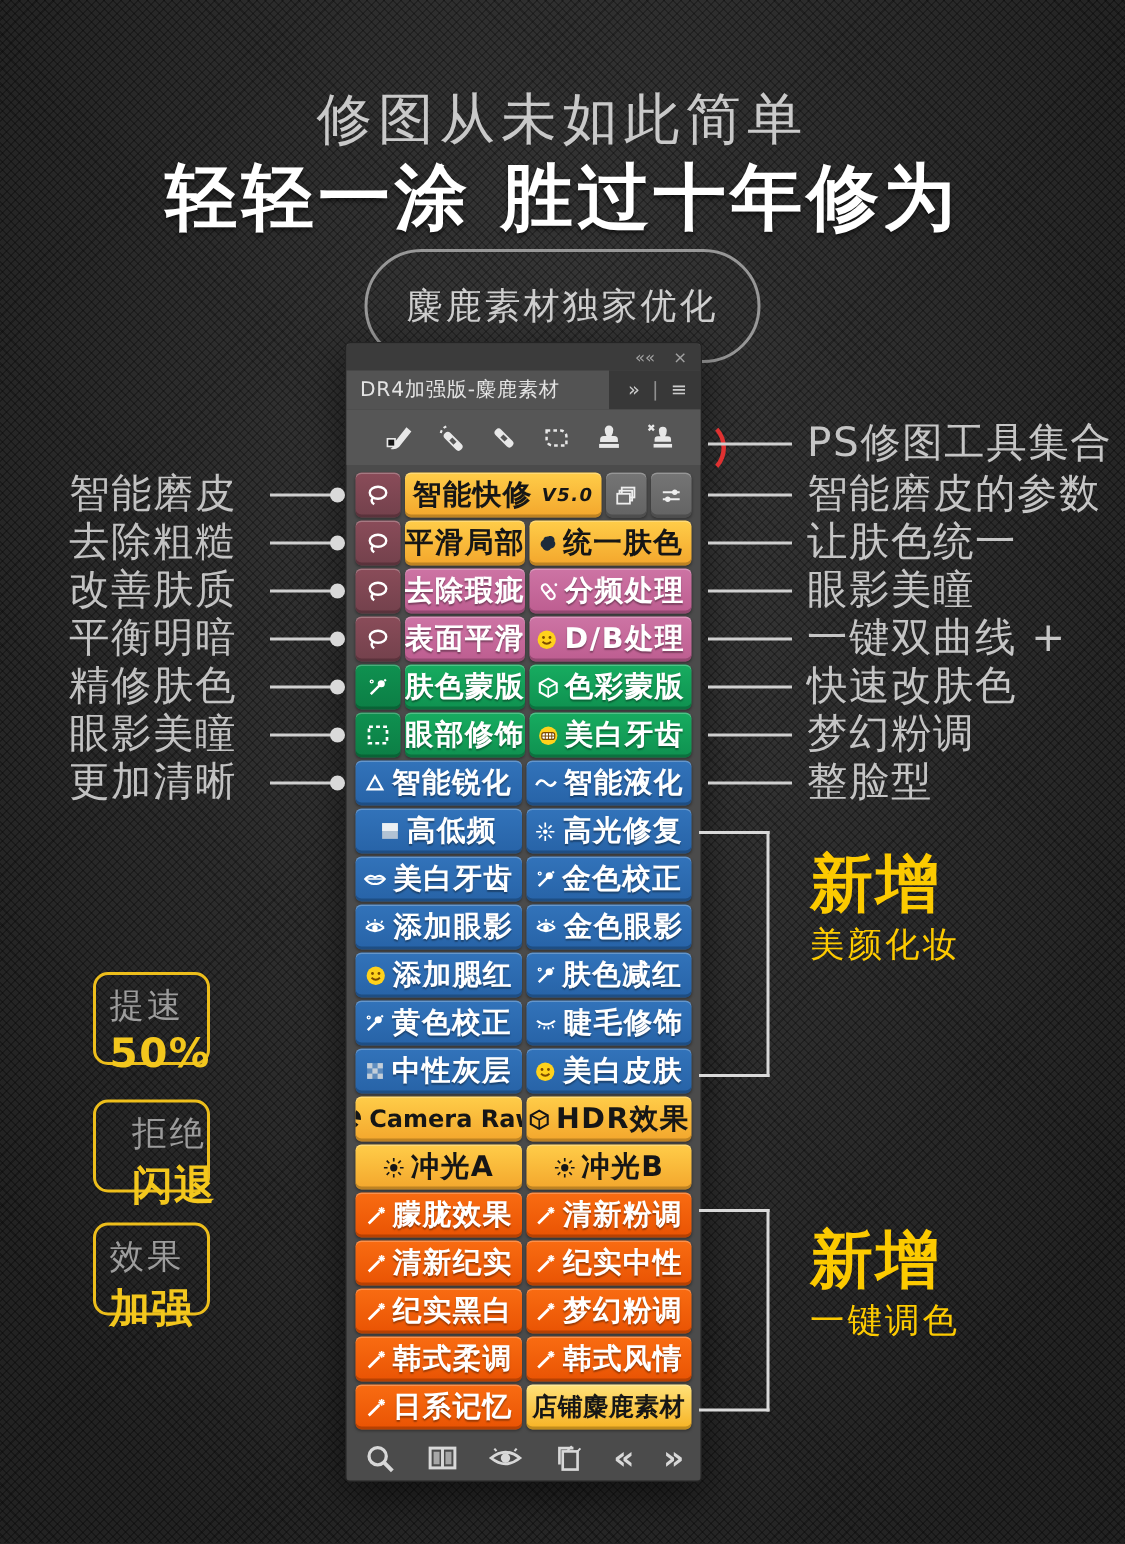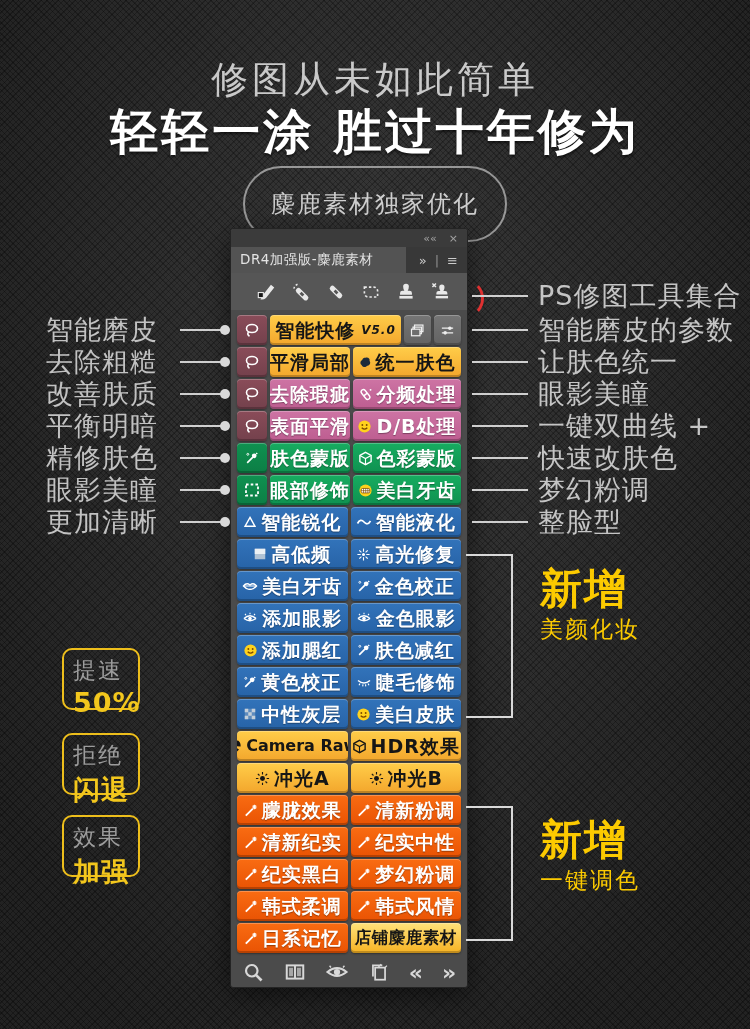--- a/index.html
+++ b/index.html
@@ -780,21 +780,21 @@
   <div class="callout c2">
     <div class="c-title">新增</div>
     <div class="c-sub">一键调色</div>
   </div>
 
   <div id="badges">
       <div class="badge-box" style="top: 648px;">
         <div class="b-top">提速</div>
         <div class="b-bot">50%</div>
       </div>
-      <div class="badge-box" style="top: 733px;">
+      <div class="badge-box" style="top: 733px; padding-left: 15px;">
         <div class="b-top">拒绝</div>
         <div class="b-bot">闪退</div>
       </div>
       <div class="badge-box" style="top: 815px;">
         <div class="b-top">效果</div>
         <div class="b-bot">加强</div>
       </div>
     </div>
 </div>
 

